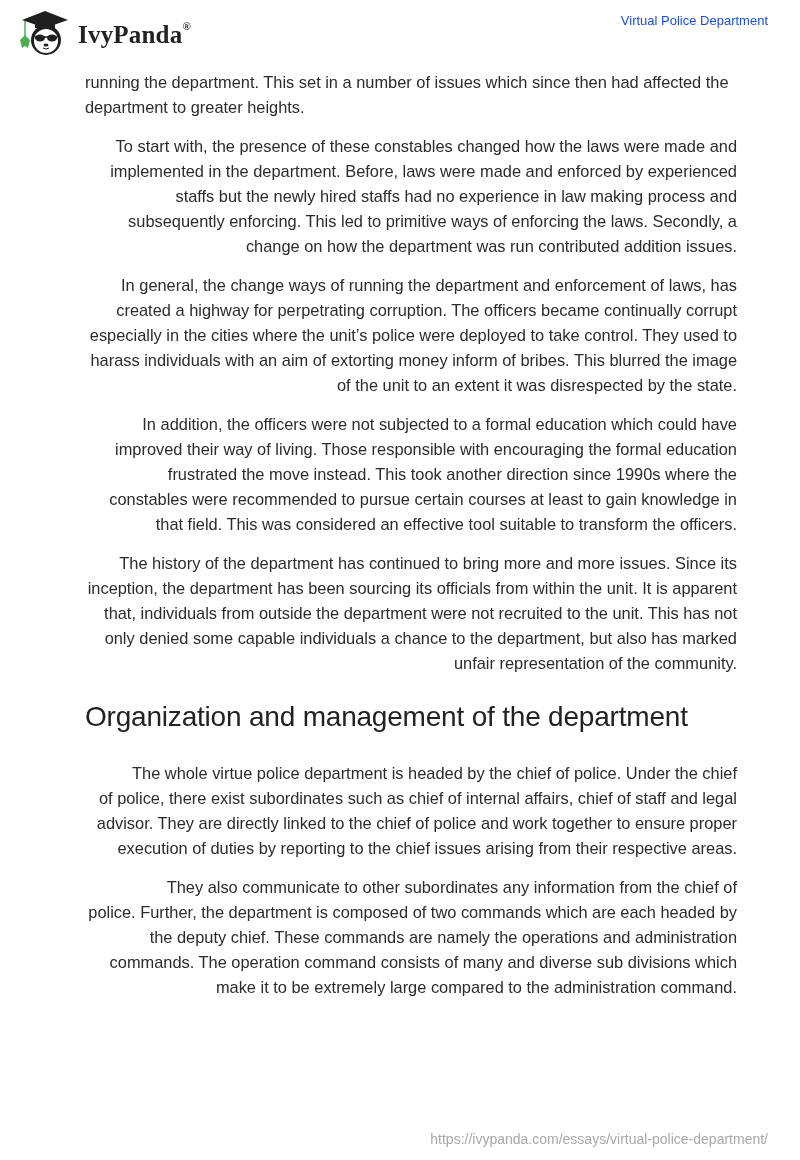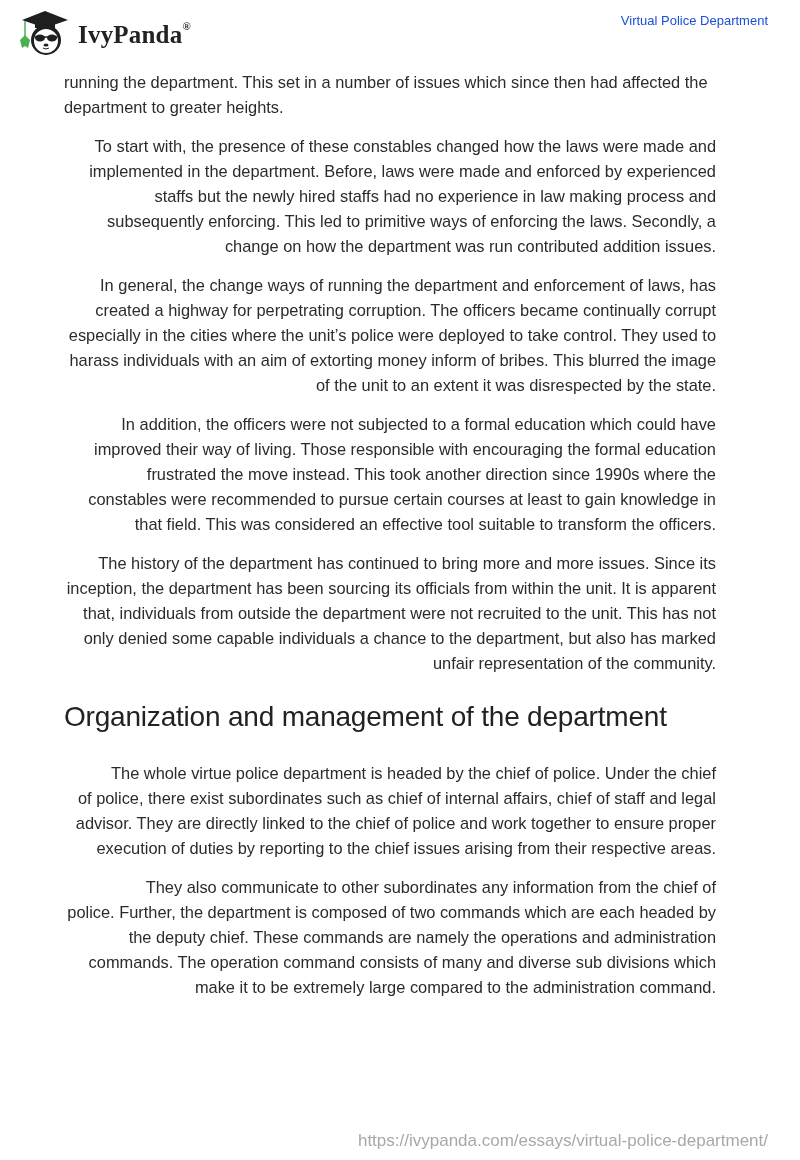--- a/index.html
+++ b/index.html
@@ -3,25 +3,25 @@
 <meta charset="utf-8">
 <style>
   html, body { margin: 0; padding: 0; background: #ffffff; }
   body { width: 800px; height: 1160px; position: relative; overflow: hidden; font-family: "Liberation Sans", sans-serif; color: #2b2b2b; }
   .header { position: absolute; left: 0; top: 0; width: 800px; height: 66px; }
   .logo { position: absolute; left: 16px; top: 8px; display: flex; align-items: center; }
   .logo-icon { width: 58px; height: 48px; position: relative; }
   .logo-text { font-family: "Liberation Serif", serif; font-weight: bold; font-size: 25px; color: #222; margin-left: 4px; margin-top: 6px; letter-spacing: 0.2px; }
   .logo-reg { font-size: 11px; vertical-align: super; position: relative; top: -4px; }
   .header-title { position: absolute; right: 32px; top: 13px; font-size: 13px; color: #1d4ed8; }
-  .content { position: absolute; left: 64px; top: 70px; width: 652px; }
+  .content { position: absolute; left: 85px; top: 70px; width: 652px; }
   .para { font-size: 16.4px; line-height: 25px; margin: 0 0 14px 0; text-indent: 0; color: #2b2b2b; }
   .para.indent { text-indent: 30px; text-align: right; }
   h2.section-title { font-size: 28px; font-weight: normal; line-height: 41px; color: #222; margin: 20px 0 24px 0; letter-spacing: -0.2px; }
-  .footer-url { position: absolute; right: 32px; top: 1131px; font-size: 17px; color: #a8a8a8; }
+  .footer-url { position: absolute; right: 32px; top: 1131px; font-size: 14px; color: #a8a8a8; }
 </style>
 </head>
 <body>
 
 <div class="header">
   <div class="logo">
     <span class="logo-icon">
       <svg width="58" height="48" viewBox="0 0 58 48">
 
         <polygon points="6,12 29,3 52,12 29,20" fill="#1f1f1f"></polygon>

